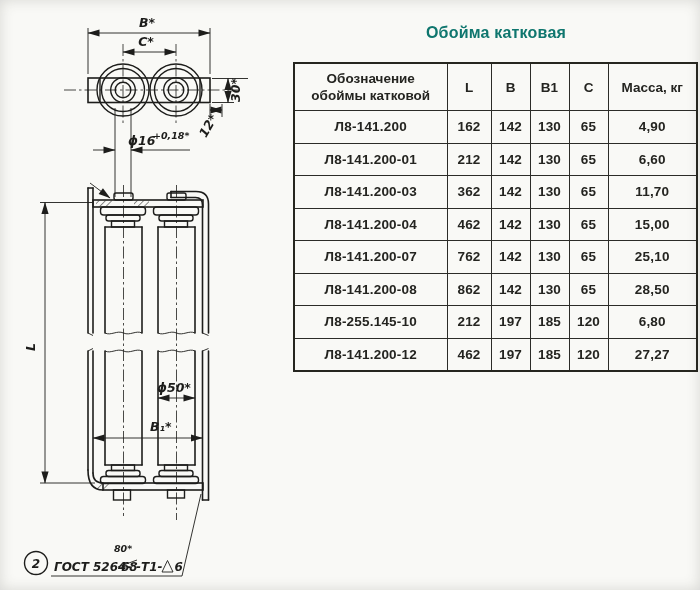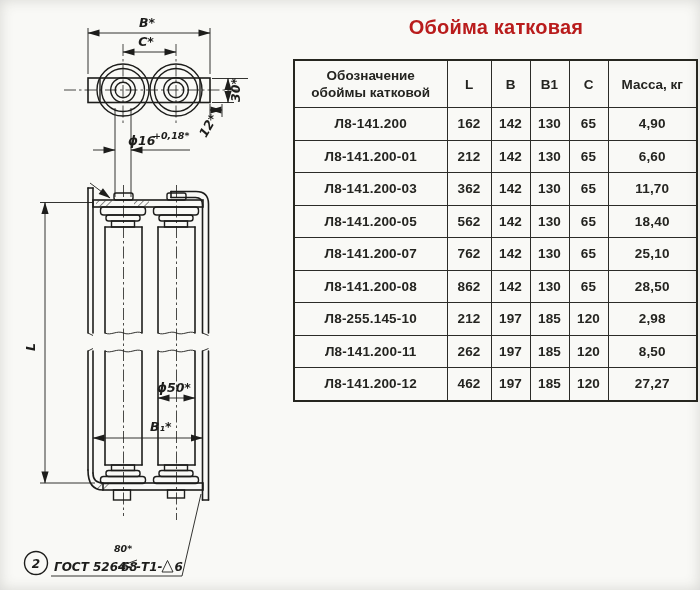--- a/index.html
+++ b/index.html
@@ -5,22 +5,22 @@
   html,body{margin:0;padding:0;background:#e9e9e6;}
   .page{
     position:relative;width:700px;height:590px;margin:0 auto;
     background:#f9f9f6;overflow:hidden;
     box-shadow:inset 0 0 14px rgba(60,60,55,.18);
     font-family:"Liberation Sans",sans-serif;color:#1d1d1b;
   }
   .drawing{position:absolute;left:0;top:0;}
   .table-pane{position:absolute;left:292px;top:0;width:408px;}
   .title{
-    margin:16px 0 10px 0;text-align:center;
-    font-size:20px;font-weight:bold;letter-spacing:.2px;color:#b91c1c;
+    margin:24px 0 10px 0;text-align:center;
+    font-size:16px;font-weight:bold;letter-spacing:.2px;color:#0f766e;
   }
   table.spec{
     border-collapse:collapse;margin-left:1px;width:403px;table-layout:fixed;margin-top:20px;
   }
   table.spec th, table.spec td{
     border:1.6px solid #2c2c28;text-align:center;vertical-align:middle;
     font-weight:bold;color:#242420;padding:1px 2px;
   }
   table.spec th{font-size:13.5px;line-height:17px;height:44px;}
   table.spec th.des{white-space:pre-line;}
@@ -265,26 +265,26 @@
           </tr>
           <tr>
             <td>Л8-141.200-03</td>
             <td>362</td>
             <td>142</td>
             <td>130</td>
             <td>65</td>
             <td>11,70</td>
           </tr>
           <tr>
-            <td>Л8-141.200-05</td>
-            <td>562</td>
-            <td>142</td>
-            <td>130</td>
-            <td>65</td>
-            <td>18,40</td>
+            <td>Л8-141.200-04</td>
+            <td>462</td>
+            <td>142</td>
+            <td>130</td>
+            <td>65</td>
+            <td>15,00</td>
           </tr>
           <tr>
             <td>Л8-141.200-07</td>
             <td>762</td>
             <td>142</td>
             <td>130</td>
             <td>65</td>
             <td>25,10</td>
           </tr>
           <tr>
@@ -294,29 +294,21 @@
             <td>130</td>
             <td>65</td>
             <td>28,50</td>
           </tr>
           <tr>
             <td>Л8-255.145-10</td>
             <td>212</td>
             <td>197</td>
             <td>185</td>
             <td>120</td>
-            <td>2,98</td>
-          </tr>
-          <tr>
-            <td>Л8-141.200-11</td>
-            <td>262</td>
-            <td>197</td>
-            <td>185</td>
-            <td>120</td>
-            <td>8,50</td>
+            <td>6,80</td>
           </tr>
           <tr>
             <td>Л8-141.200-12</td>
             <td>462</td>
             <td>197</td>
             <td>185</td>
             <td>120</td>
             <td>27,27</td>
           </tr>
         </tbody>

